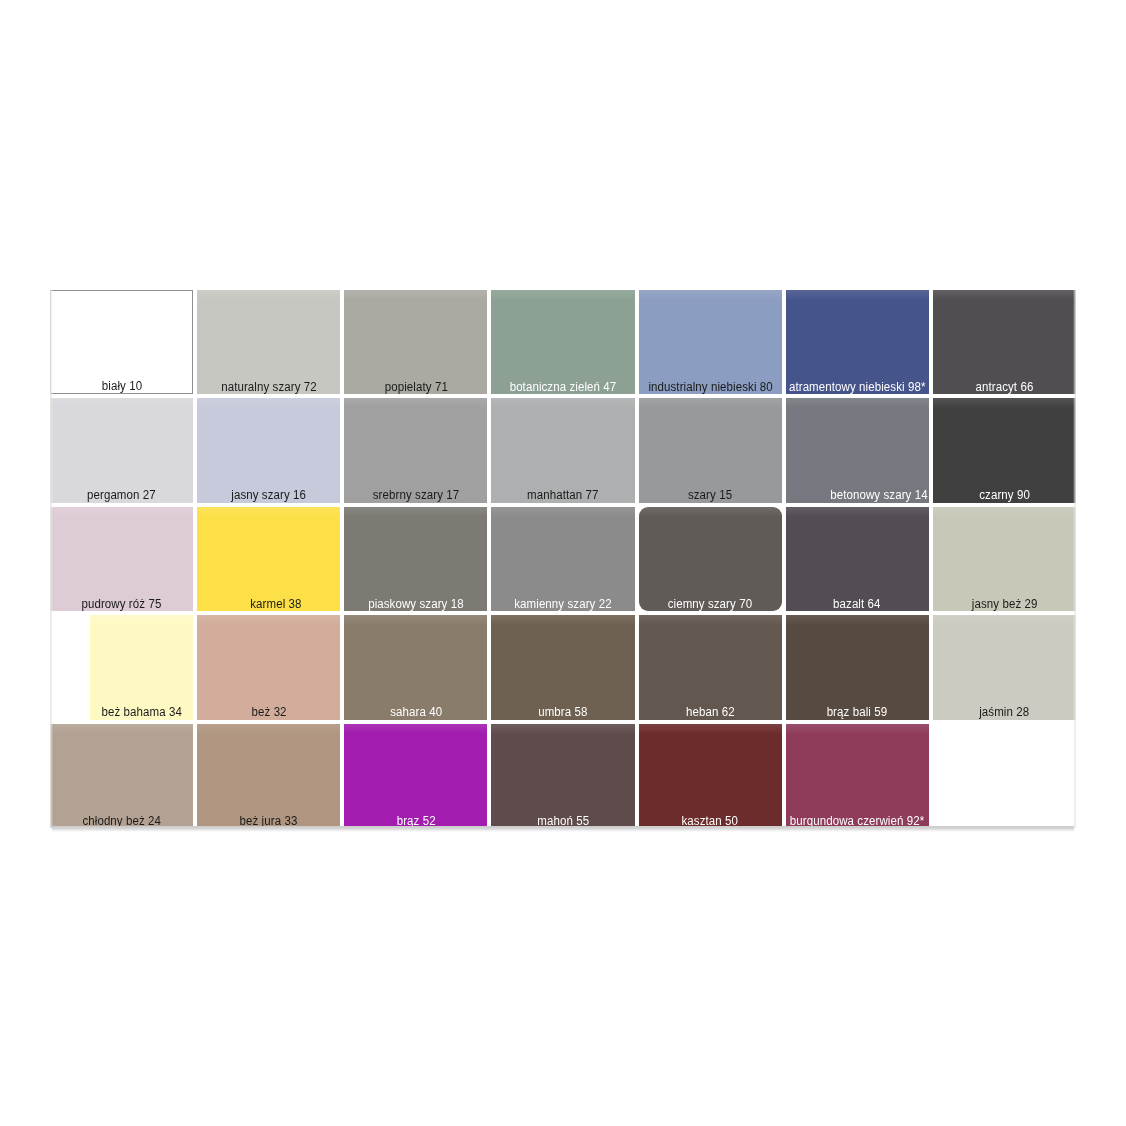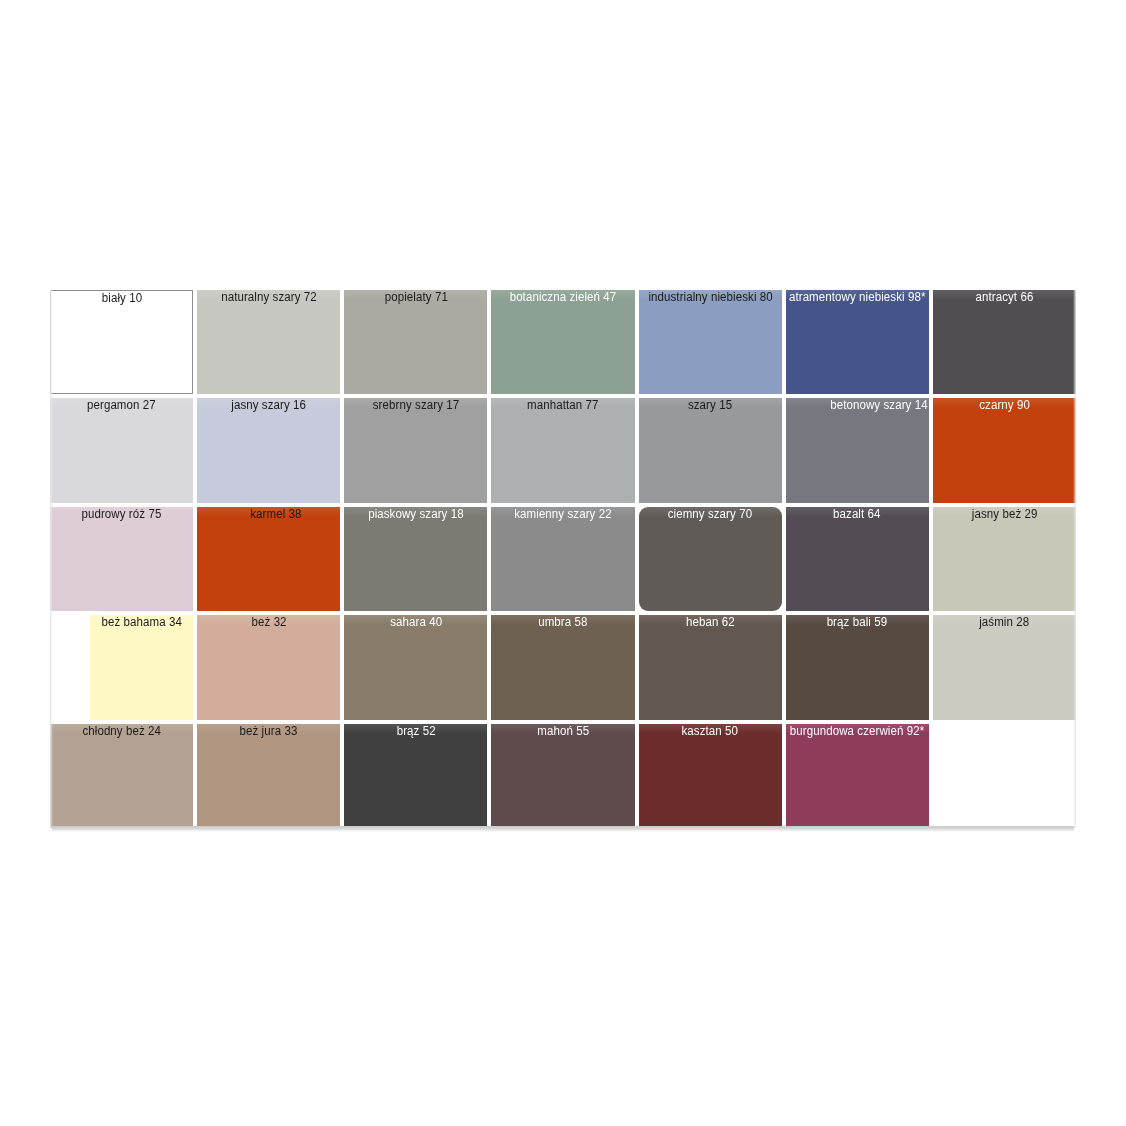--- a/index.html
+++ b/index.html
@@ -42,21 +42,21 @@
     grid-template-columns: repeat(7, 1fr);
     grid-template-rows: repeat(5, 1fr);
     column-gap: 4px;
     row-gap: 4px;
     box-sizing: border-box;
   }
 
   .swatch {
     position: relative;
     display: flex;
-    align-items: flex-start;
+    align-items: flex-end;
     justify-content: center;
     box-sizing: border-box;
     overflow: hidden;
   }
 
   .swatch-label {
     font-family: "Liberation Sans", sans-serif;
     font-size: 12.5px;
     font-weight: 400;
     letter-spacing: 0.1px;
@@ -161,29 +161,29 @@
           <div class="swatch-label" style="color: rgb(26, 26, 26);">manhattan 77</div>
         </div>
         <div class="swatch" style="background: rgb(152, 153, 156);">
           <div class="sheen"></div>
           <div class="swatch-label" style="color: rgb(26, 26, 26);">szary 15</div>
         </div>
         <div class="swatch" style="background: rgb(117, 120, 126); padding-left: 44px;">
           <div class="sheen"></div>
           <div class="swatch-label" style="color: rgb(255, 255, 255);">betonowy szary 14</div>
         </div>
-        <div class="swatch" style="background: #c2410c;">
+        <div class="swatch" style="background: #404040;">
           <div class="sheen"></div>
           <div class="swatch-label" style="color: rgb(255, 255, 255);">czarny 90</div>
         </div>
         <div class="swatch" style="background: rgb(221, 203, 213);">
           <div class="sheen"></div>
           <div class="swatch-label" style="color: rgb(26, 26, 26);">pudrowy róż 75</div>
         </div>
-        <div class="swatch" style="background: #c2410c; padding-left: 14px;">
+        <div class="swatch" style="background: #fde047; padding-left: 14px;">
           <div class="sheen"></div>
           <div class="swatch-label" style="color: rgb(26, 26, 26);">karmel 38</div>
         </div>
         <div class="swatch" style="background: rgb(124, 122, 115);">
           <div class="sheen"></div>
           <div class="swatch-label" style="color: rgb(255, 255, 255);">piaskowy szary 18</div>
         </div>
         <div class="swatch" style="background: rgb(139, 139, 139);">
           <div class="sheen"></div>
           <div class="swatch-label" style="color: rgb(255, 255, 255);">kamienny szary 22</div>
@@ -229,21 +229,21 @@
           <div class="swatch-label" style="color: rgb(26, 26, 26);">jaśmin 28</div>
         </div>
         <div class="swatch" style="background: rgb(179, 162, 147);">
           <div class="sheen"></div>
           <div class="swatch-label" style="color: rgb(26, 26, 26);">chłodny beż 24</div>
         </div>
         <div class="swatch" style="background: rgb(176, 150, 129);">
           <div class="sheen"></div>
           <div class="swatch-label" style="color: rgb(26, 26, 26);">beż jura 33</div>
         </div>
-        <div class="swatch" style="background: #404040;">
+        <div class="swatch" style="background: #a21caf;">
           <div class="sheen"></div>
           <div class="swatch-label" style="color: rgb(255, 255, 255);">brąz 52</div>
         </div>
         <div class="swatch" style="background: rgb(95, 75, 75);">
           <div class="sheen"></div>
           <div class="swatch-label" style="color: rgb(255, 255, 255);">mahoń 55</div>
         </div>
         <div class="swatch" style="background: rgb(109, 44, 44);">
           <div class="sheen"></div>
           <div class="swatch-label" style="color: rgb(255, 255, 255);">kasztan 50</div>

